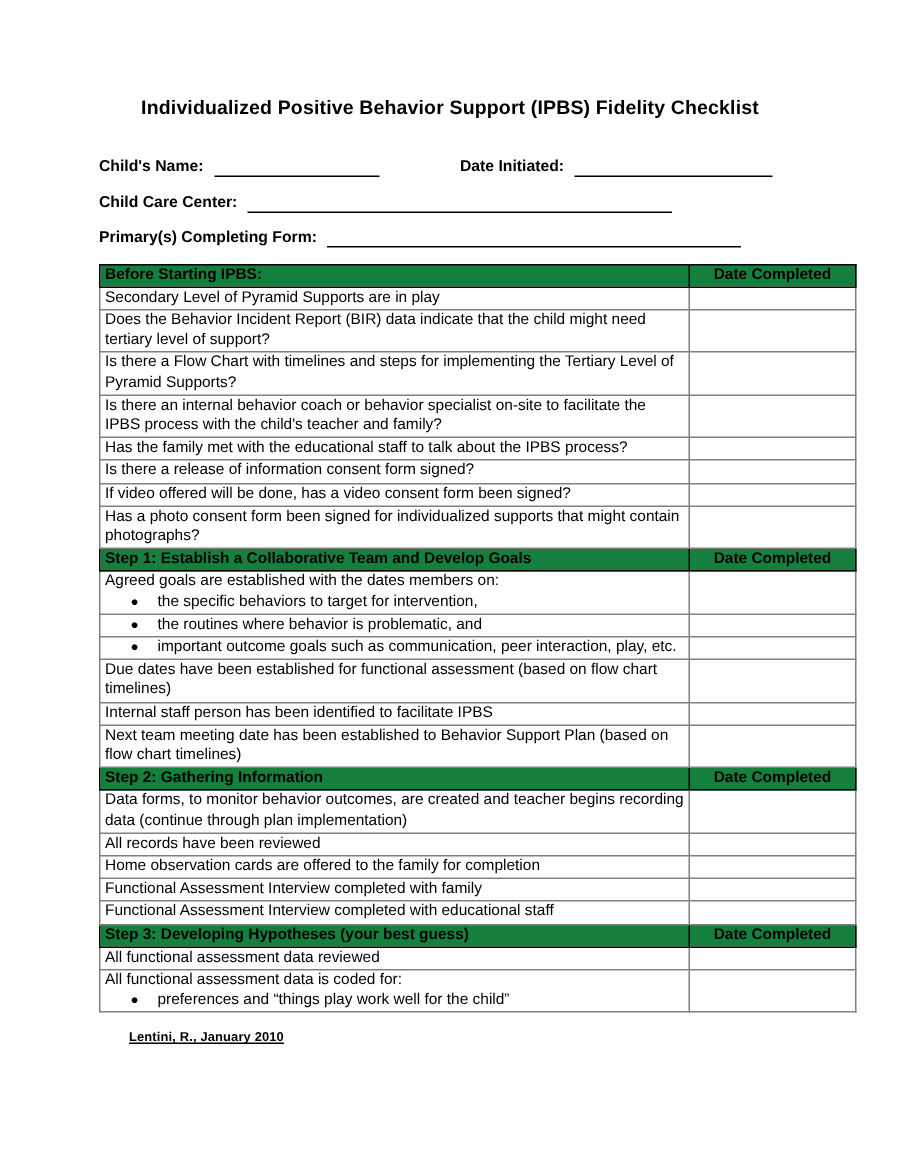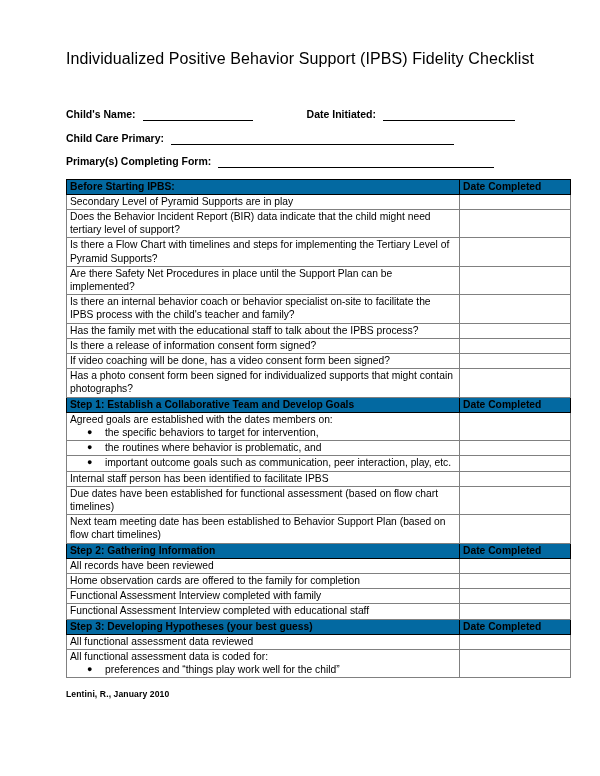--- a/index.html
+++ b/index.html
@@ -17,28 +17,28 @@
   }
   .page {
     position: relative;
     width: 600px;
     height: 776px;
     box-sizing: border-box;
     padding: 0;
   }
   .doc-title {
     text-align: center;
-    font-size: 16px;
-    font-weight: normal;
+    font-size: 13px;
+    font-weight: bold;
     letter-spacing: 0.1px;
     margin: 0;
-    padding-top: 50px;
+    padding-top: 64px;
   }
   .form-fields {
-    margin-top: 40px;
+    margin-top: 26px;
     padding-left: 66px;
     padding-right: 24px;
   }
   .field-row {
     display: flex;
     align-items: flex-end;
     margin-bottom: 10.5px;
     font-size: 10.5px;
     font-weight: bold;
     line-height: 13px;
@@ -67,64 +67,65 @@
     table-layout: fixed;
   }
   table.checklist td {
     border: 1px solid #808080;
     font-size: 10.3px;
     line-height: 13.2px;
     padding: 0px 3px 1px 3px;
     vertical-align: top;
   }
   table.checklist tr.section > td {
-    background: #0369a1;
+    background: #15803d;
     font-weight: bold;
     border-color: #000000;
   }
   td.item   { width: 386px; }
   td.date   { width: 104px; }
-  td.datehdr { }
+  td.datehdr { text-align: center; }
   .bullet-line {
     display: flex;
     padding-left: 17px;
   }
   .bullet-dot {
     flex: 0 0 auto;
     width: 18px;
     text-align: left;
     font-size: 9px;
     line-height: 13.2px;
   }
   .bullet-text { flex: 1 1 auto; }
   .footer-note {
-    margin-left: 66px;
+    margin-left: 86px;
     margin-top: 11px;
     font-size: 8.6px;
     font-weight: bold;
     letter-spacing: 0.1px;
+    text-decoration: underline;
   }
 </style>
 </head>
 <body>
 
 <div class="page">
 
   <div class="doc-title">Individualized Positive Behavior Support (IPBS) Fidelity Checklist</div>
 
   <div class="form-fields">
     <div class="field-row">
       <span class="field-label">Child's Name:</span>
       <span class="field-line fl-name"></span>
       <span class="spacer-mid"></span>
       <span class="field-label">Date Initiated:</span>
       <span class="field-line fl-date"></span>
     </div>
     <div class="field-row">
-      <span class="field-label">Child Care Primary:</span>
+      <span class="field-label">Child Care Center:</span>
       <span class="field-line fl-center"></span>
     </div>
     <div class="field-row">
       <span class="field-label">Primary(s) Completing Form:</span>
       <span class="field-line fl-person"></span>
     </div>
   </div>
 
   <table class="checklist">
     <tbody>
@@ -145,45 +146,39 @@
           <td class="date"></td>
         </tr>
         <tr>
           <td class="item">
             <div>Is there a Flow Chart with timelines and steps for implementing the Tertiary Level of Pyramid Supports?</div>
           </td>
           <td class="date"></td>
         </tr>
         <tr>
           <td class="item">
-            <div>Are there Safety Net Procedures in place until the Support Plan can be implemented?</div>
-          </td>
-          <td class="date"></td>
-        </tr>
-        <tr>
-          <td class="item">
             <div>Is there an internal behavior coach or behavior specialist on-site to facilitate the IPBS process with the child's teacher and family?</div>
           </td>
           <td class="date"></td>
         </tr>
         <tr>
           <td class="item">
             <div>Has the family met with the educational staff to talk about the IPBS process?</div>
           </td>
           <td class="date"></td>
         </tr>
         <tr>
           <td class="item">
             <div>Is there a release of information consent form signed?</div>
           </td>
           <td class="date"></td>
         </tr>
         <tr>
           <td class="item">
-            <div>If video coaching will be done, has a video consent form been signed?</div>
+            <div>If video offered will be done, has a video consent form been signed?</div>
           </td>
           <td class="date"></td>
         </tr>
         <tr>
           <td class="item">
             <div>Has a photo consent form been signed for individualized supports that might contain photographs?</div>
           </td>
           <td class="date"></td>
         </tr>
         <tr class="section">
@@ -213,39 +208,45 @@
           <td class="item">
             <div class="bullet-line">
               <span class="bullet-dot">●</span>
               <span class="bullet-text">important outcome goals such as communication, peer interaction, play, etc.</span>
             </div>
           </td>
           <td class="date"></td>
         </tr>
         <tr>
           <td class="item">
+            <div>Due dates have been established for functional assessment (based on flow chart timelines)</div>
+          </td>
+          <td class="date"></td>
+        </tr>
+        <tr>
+          <td class="item">
             <div>Internal staff person has been identified to facilitate IPBS</div>
           </td>
           <td class="date"></td>
         </tr>
         <tr>
           <td class="item">
-            <div>Due dates have been established for functional assessment (based on flow chart timelines)</div>
-          </td>
-          <td class="date"></td>
-        </tr>
-        <tr>
-          <td class="item">
             <div>Next team meeting date has been established to Behavior Support Plan (based on flow chart timelines)</div>
           </td>
           <td class="date"></td>
         </tr>
         <tr class="section">
           <td class="item">Step 2:  Gathering Information</td>
           <td class="date datehdr">Date Completed</td>
+        </tr>
+        <tr>
+          <td class="item">
+            <div>Data forms, to monitor behavior outcomes, are created and teacher begins recording data (continue through plan implementation)</div>
+          </td>
+          <td class="date"></td>
         </tr>
         <tr>
           <td class="item">
             <div>All records have been reviewed</div>
           </td>
           <td class="date"></td>
         </tr>
         <tr>
           <td class="item">
             <div>Home observation cards are offered to the family for completion</div>

